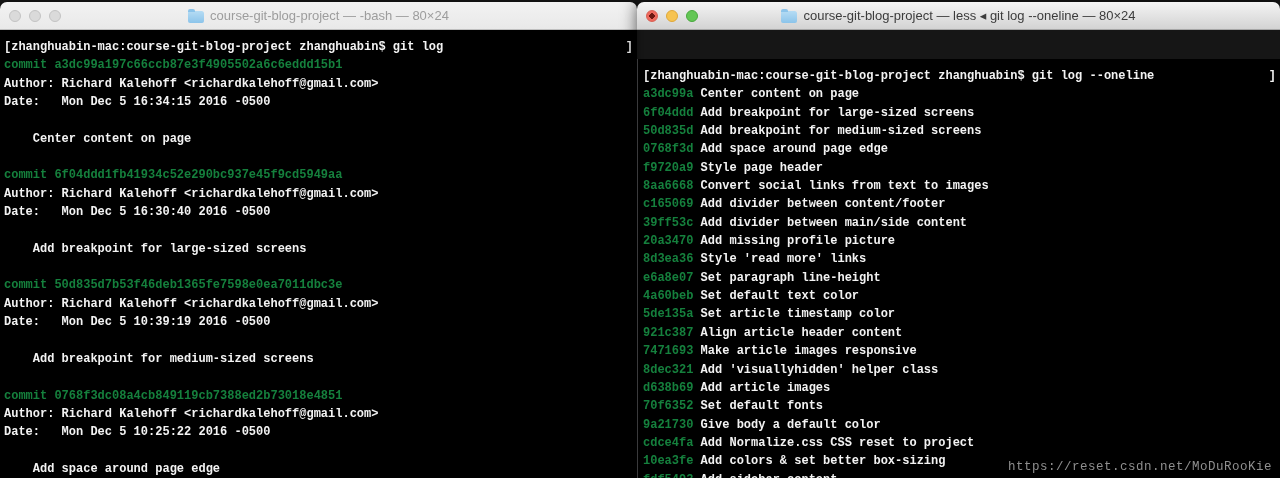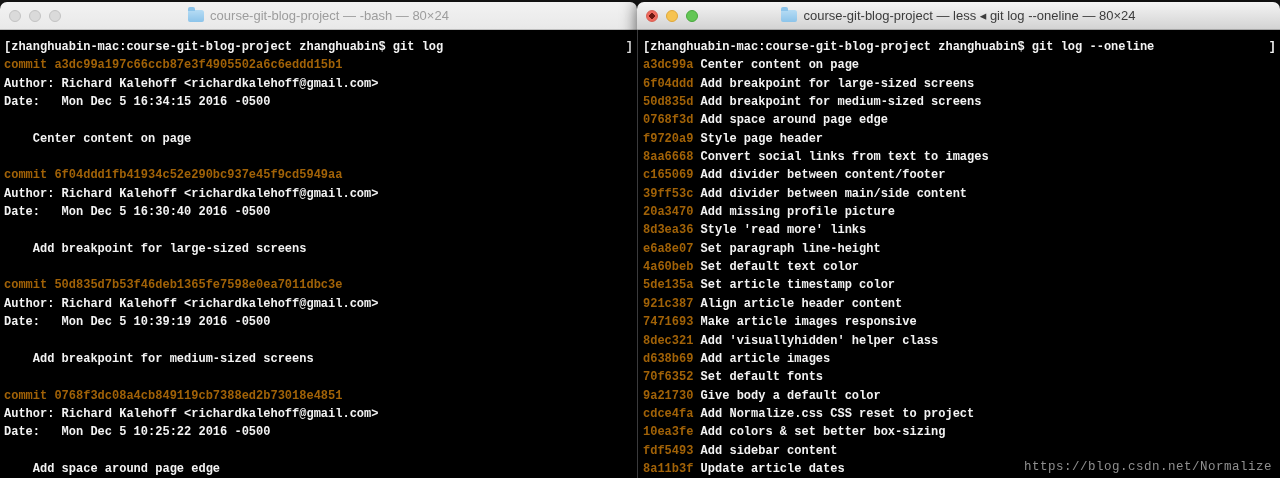--- a/index.html
+++ b/index.html
@@ -7,49 +7,49 @@
     width:1280px;height:478px;position:relative;overflow:hidden;
     background:#161616;
     font-family:"Liberation Sans", sans-serif;
   }
   .window{
     position:absolute;top:2px;bottom:0;
     border-radius:7px 7px 0 0;overflow:hidden;
     display:flex;flex-direction:column;
   }
   .window.left{left:0;width:637px;box-shadow:0 0 6px rgba(0,0,0,.45);}
-  .window.right{left:637px;width:643px;box-shadow:0 0 16px rgba(0,0,0,.65);z-index:2;}
+  .window.right{left:637px;width:643px;box-shadow:0 0 16px rgba(0,0,0,.65);z-index:2;gap:29px;}
   .titlebar{
     height:27px;flex:0 0 27px;display:flex;align-items:center;position:relative;
     user-select:none;
   }
   .inactive .titlebar{background:linear-gradient(#f2f2f2,#e9e9e9);border-bottom:1px solid #bfbfbf;color:#9d9d9d;}
   .active .titlebar{background:linear-gradient(#f4f4f4,#d3d3d3);border-bottom:1px solid #a6a6a6;color:#3c3c3c;}
   .traffic{position:absolute;left:9px;top:0;bottom:0;display:flex;align-items:center;gap:8px;}
   .tl{width:12px;height:12px;border-radius:50%;box-sizing:border-box;}
   .inactive .tl{background:#dadada;border:1px solid #c3c3c3;}
   .active .tl.close{background:radial-gradient(circle at 50% 50%, #6d1812 0 2.6px, #ee6a5e 2.8px);border:1px solid #d85f52;}
   .active .tl.min{background:#f6c351;border:1px solid #dfa83a;}
   .active .tl.zoom{background:#63c655;border:1px solid #49a93e;}
-  .title-wrap{margin:0 auto;display:flex;align-items:center;gap:6px;font-size:13px;max-width:90%;white-space:nowrap;}
+  .title-wrap{margin:0 auto;display:flex;align-items:flex-end;gap:6px;font-size:13px;max-width:90%;white-space:nowrap;}
   .folder{width:16px;height:12px;position:relative;border-radius:1.5px 2.5px 2px 2px;
     background:linear-gradient(#b6dcf4,#8cc4ea);flex:0 0 16px;}
   .folder::before{content:"";position:absolute;top:-2.5px;left:0;width:7px;height:3.5px;
     background:#8cc4ea;border-radius:2px 2px 0 0;}
   .term{
     flex:1;background:#000;
     padding:8px 4px 0 4px;
     font-family:Liberation Mono, monospace;
     font-size:12px;line-height:18.35px;font-weight:700;
     color:#f3f3f3;white-space:pre;overflow:hidden;
   }
   .window.right .term{border-left:1px solid #3a3a3c;padding-left:5px;}
   .row{height:18.35px;overflow:hidden;}
   .row.prompt{display:flex;justify-content:space-between;}
-  .yellow{color:#a16207;}
+  .yellow{color:#15803d;}
   .watermark{
     position:absolute;right:8px;bottom:4px;z-index:5;
     font-family:"Liberation Mono","DejaVu Sans Mono",monospace;
     font-size:12.5px;color:#8f8f8f;letter-spacing:.5px;
   }
 </style>
 </head>
 <body>
 
 <section class="window left inactive">
@@ -75,13 +75,13 @@
       <span class="tl zoom"></span>
     </div>
     <div class="title-wrap">
       <span class="folder"></span>
       <span>course-git-blog-project — less ◂ git log --oneline — 80×24</span>
     </div>
   </header>
   <div class="term" id="term-right"><div class="row prompt"><span>[zhanghuabin-mac:course-git-blog-project zhanghuabin$ git log --oneline</span><span>]</span></div><div class="row"><span class="yellow">a3dc99a</span><span> Center content on page</span></div><div class="row"><span class="yellow">6f04ddd</span><span> Add breakpoint for large-sized screens</span></div><div class="row"><span class="yellow">50d835d</span><span> Add breakpoint for medium-sized screens</span></div><div class="row"><span class="yellow">0768f3d</span><span> Add space around page edge</span></div><div class="row"><span class="yellow">f9720a9</span><span> Style page header</span></div><div class="row"><span class="yellow">8aa6668</span><span> Convert social links from text to images</span></div><div class="row"><span class="yellow">c165069</span><span> Add divider between content/footer</span></div><div class="row"><span class="yellow">39ff53c</span><span> Add divider between main/side content</span></div><div class="row"><span class="yellow">20a3470</span><span> Add missing profile picture</span></div><div class="row"><span class="yellow">8d3ea36</span><span> Style 'read more' links</span></div><div class="row"><span class="yellow">e6a8e07</span><span> Set paragraph line-height</span></div><div class="row"><span class="yellow">4a60beb</span><span> Set default text color</span></div><div class="row"><span class="yellow">5de135a</span><span> Set article timestamp color</span></div><div class="row"><span class="yellow">921c387</span><span> Align article header content</span></div><div class="row"><span class="yellow">7471693</span><span> Make article images responsive</span></div><div class="row"><span class="yellow">8dec321</span><span> Add 'visuallyhidden' helper class</span></div><div class="row"><span class="yellow">d638b69</span><span> Add article images</span></div><div class="row"><span class="yellow">70f6352</span><span> Set default fonts</span></div><div class="row"><span class="yellow">9a21730</span><span> Give body a default color</span></div><div class="row"><span class="yellow">cdce4fa</span><span> Add Normalize.css CSS reset to project</span></div><div class="row"><span class="yellow">10ea3fe</span><span> Add colors &amp; set better box-sizing</span></div><div class="row"><span class="yellow">fdf5493</span><span> Add sidebar content</span></div><div class="row"><span class="yellow">8a11b3f</span><span> Update article dates</span></div></div>
 </section>
 
-<div class="watermark">https://blog.csdn.net/Normalize</div>
+<div class="watermark">https://reset.csdn.net/MoDuRooKie</div>
 
 </body></html>

